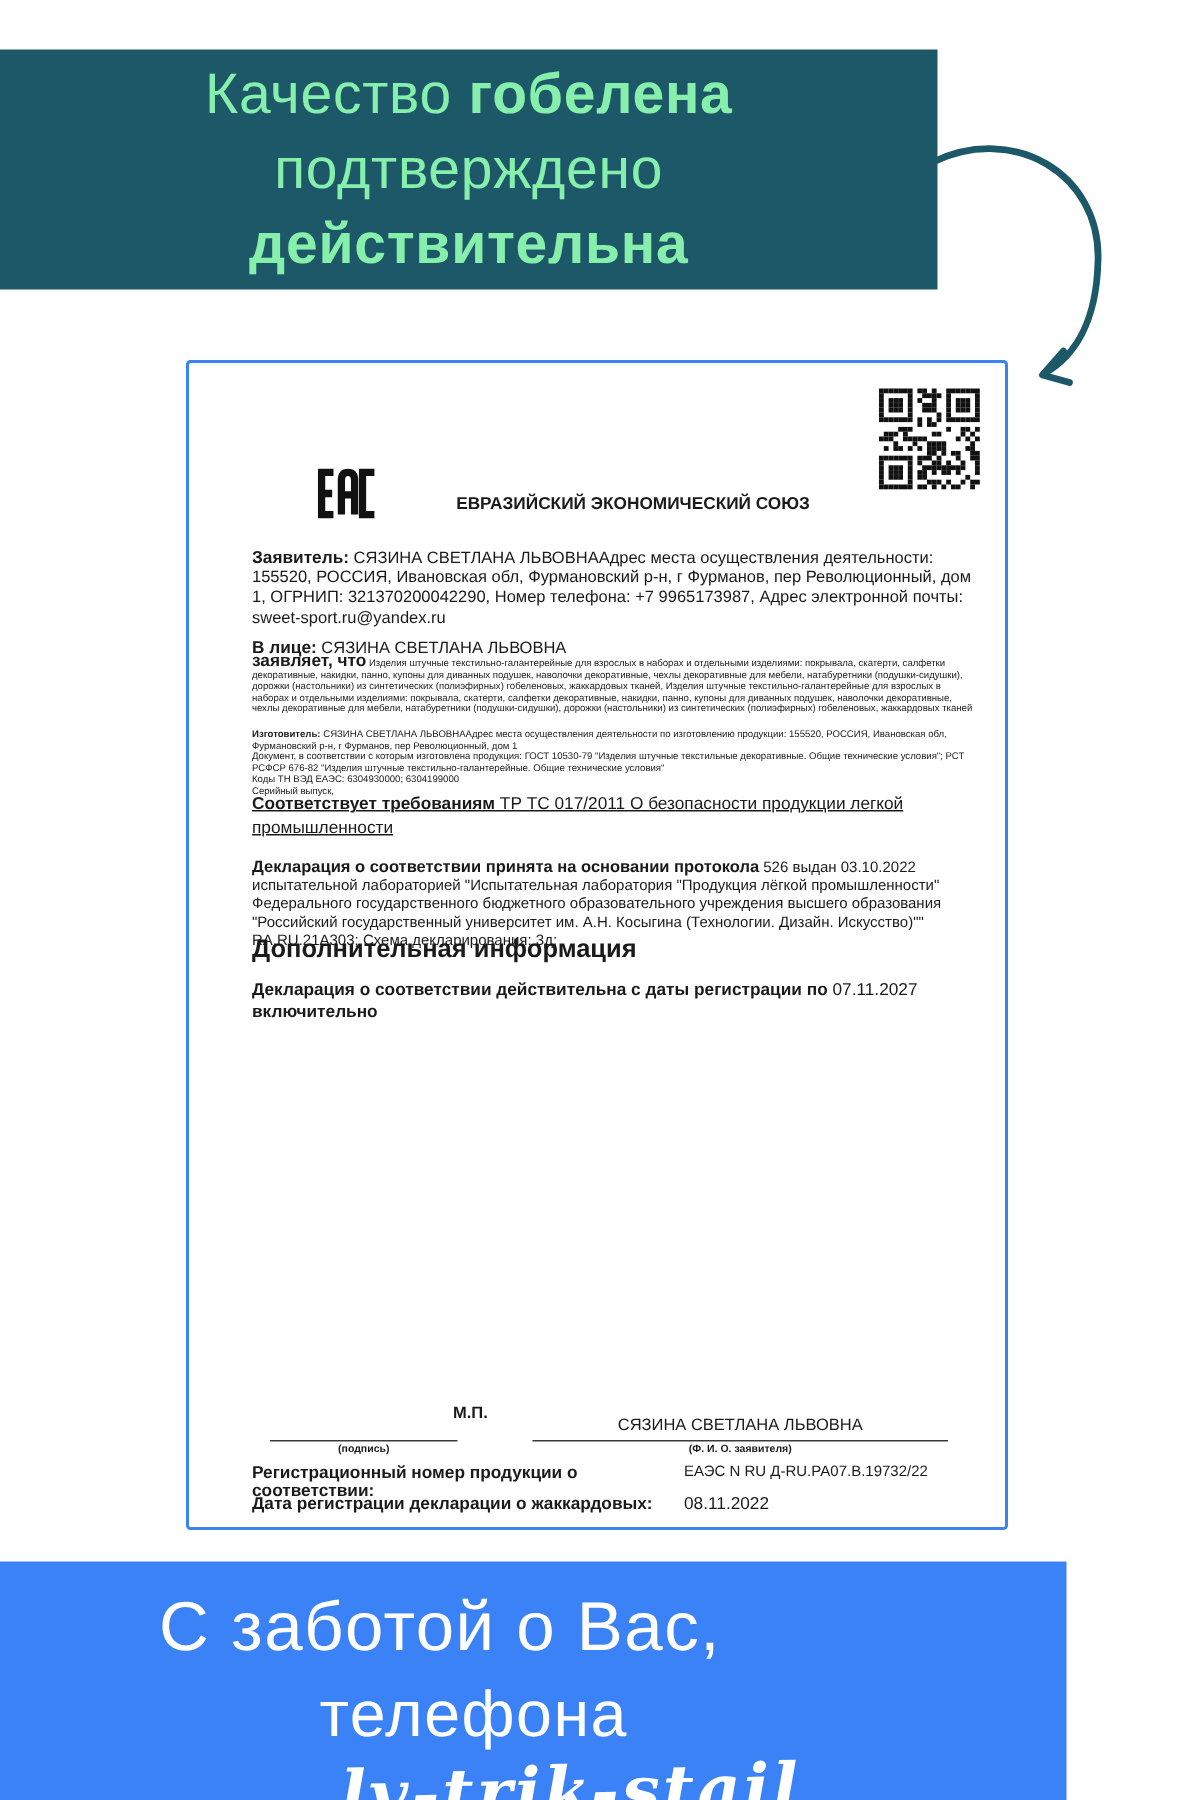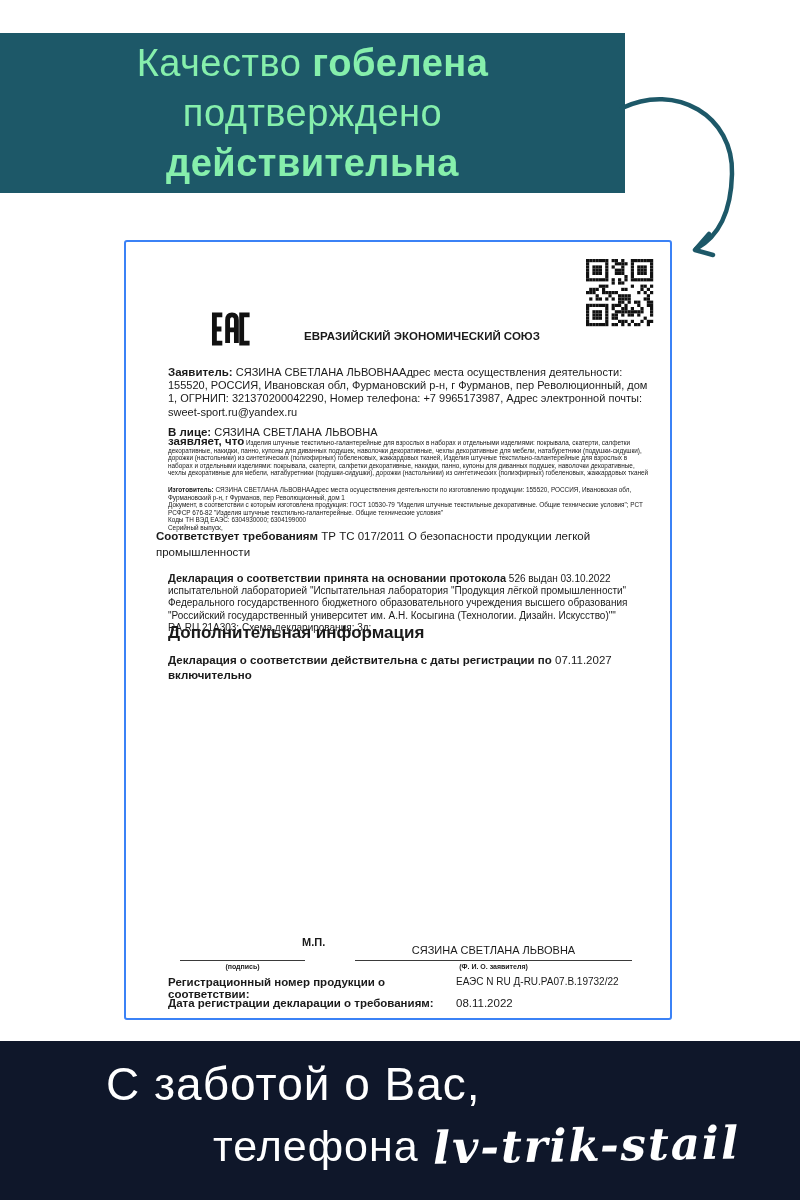--- a/index.html
+++ b/index.html
@@ -26,42 +26,42 @@
   .eac{left:84px;top:66px;width:44px;height:42px;}
   .doc-head{left:146px;top:84px;width:300px;text-align:center;font-weight:bold;font-size:11.5px;line-height:20px;}
   .para{font-size:11px;line-height:13.2px;}
   .p-applicant{left:42px;top:124px;width:482px;}
   .p-inperson{left:42px;top:184px;width:482px;}
   .p-declares{left:42px;top:196px;width:482px;}
   .lbl{font-weight:bold;font-size:11.5px;}
   .tiny{font-size:6.4px;line-height:7.5px;}
   .p-manufacturer{left:42px;top:244px;width:482px;}
   .tlbl{font-weight:bold;}
-  .p-complies{left:30px;top:286px;width:482px;font-size:11.5px;line-height:16px;}
+  .p-complies{left:42px;top:286px;width:482px;font-size:11.5px;line-height:16px;text-decoration:underline;}
   .p-basis{left:42px;top:330px;width:482px;font-size:10px;line-height:12.2px;}
   .p-basis .lbl{font-size:11px;}
   .p-addinfo{left:42px;top:381px;width:482px;font-weight:bold;font-size:17px;}
   .p-valid{left:42px;top:411px;width:482px;font-weight:bold;font-size:11.5px;line-height:15px;}
   .p-valid .normal{font-weight:normal;}
   .stamp{left:176px;top:694px;font-weight:bold;font-size:11px;}
   .sig-name{left:229px;top:702px;width:277px;text-align:center;font-size:11px;}
   .sig-line{border-top:1.6px solid #3a3a3a;height:0;}
   .line-left{left:54px;top:718px;width:125px;}
   .line-right{left:229px;top:718px;width:277px;}
   .cap{font-size:7px;font-weight:bold;text-align:center;}
   .cap-left{left:54px;top:721px;width:125px;}
   .cap-right{left:229px;top:721px;width:277px;}
   .reg-label{left:42px;top:734px;width:290px;font-weight:bold;font-size:11.5px;}
   .reg-value{left:330px;top:734px;width:210px;font-size:10px;}
   .date-label{left:42px;top:755px;width:290px;font-weight:bold;font-size:11.5px;}
   .date-value{left:330px;top:755px;width:210px;font-size:11.5px;}
   
   .footer{
-    position:absolute;left:0;top:1041px;width:800px;height:159px;
-    background:#0f172a;color:#fff;
+    position:absolute;left:0;top:1041px;width:711px;height:159px;
+    background:#3b82f6;color:#fff;
   }
   .footer .l1{margin:16px 0 0 106px;font-size:46px;letter-spacing:1px;}
   .footer .l2{margin:8px 0 0 213px;font-size:43px;letter-spacing:1px;}
   .brand{
     font-family:"DejaVu Serif",serif;font-style:italic;font-weight:bold;
     font-size:45px;letter-spacing:2px;display:inline-block;transform:rotate(-1deg);margin-left:14px;
   }
 </style>
 </head>
 <body>
@@ -337,20 +337,20 @@
 
   <div class="abs stamp">М.П.</div>
   <div class="abs sig-name">СЯЗИНА СВЕТЛАНА ЛЬВОВНА</div>
   <div class="abs sig-line line-left"></div>
   <div class="abs sig-line line-right"></div>
   <div class="abs cap cap-left">(подпись)</div>
   <div class="abs cap cap-right">(Ф. И. О. заявителя)</div>
 
   <div class="abs reg-label">Регистрационный номер продукции о соответствии:</div>
   <div class="abs reg-value">ЕАЭС N RU Д-RU.РА07.В.19732/22</div>
-  <div class="abs date-label">Дата регистрации декларации о требованиям:</div>
+  <div class="abs date-label">Дата регистрации декларации о жаккардовых:</div>
   <div class="abs date-value">08.11.2022</div>
 </div>
 
 <div class="footer">
   <div class="l1">С заботой о Вас,</div>
   <div class="l2"><span>телефона</span><span class="brand">lv-trik-stail</span></div>
 </div>
 
 </body></html>

